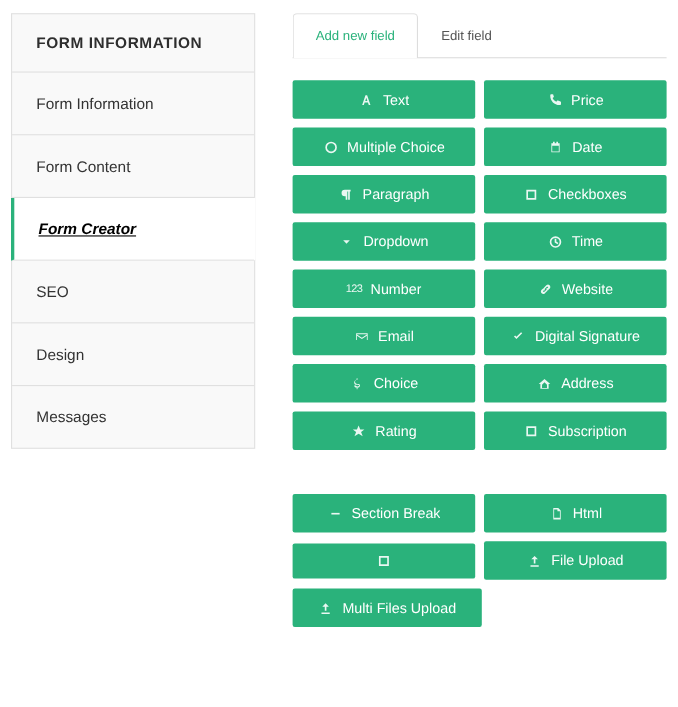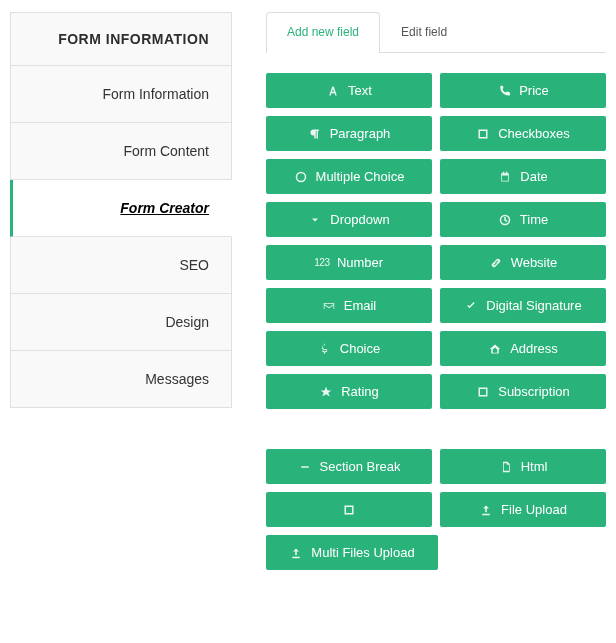--- a/index.html
+++ b/index.html
@@ -10,21 +10,20 @@
       height: 643px;
       display: flex;
       padding: 12px 10px;
       gap: 34px;
     }
     .sidebar {
       width: 222px;
       background: #f9f9f9;
       border: 1px solid #e0e0e0;
       align-self: flex-start;
-      text-align: right;
     }
     .sidebar-header {
       padding: 18px 22px;
       font-weight: 700;
       font-size: 14px;
       letter-spacing: 0.5px;
       color: #2e2e2e;
       border-bottom: 1px solid #e0e0e0;
     }
     .sidebar-item {
@@ -75,20 +74,21 @@
       background: #fff;
     }
     .fields {
       display: flex;
       flex-direction: column;
       gap: 8px;
     }
     .field-row {
       display: flex;
       gap: 8px;
+      align-items: center;
     }
     .field-btn {
       flex: 1;
       background: #2ab27b;
       color: #fff;
       border: none;
       padding: 10px 6px;
       font-size: 13px;
       cursor: pointer;
       display: flex;
@@ -146,50 +146,50 @@
               <path d="M4 1c-.6 0-1 .4-1 1v1c0 6 5 11 11 11h1c.6 0 1-.4 1-1v-2.5c0-.4-.3-.8-.7-.9l-3-1c-.4-.1-.8 0-1 .3l-1 1.2c-2-1-3.5-2.5-4.5-4.5l1.2-1c.3-.2.4-.6.3-1l-1-3C6.3 1.3 5.9 1 5.5 1H4z"></path>
             </svg>
           </span>
           <span class="label">Price</span>
         </button>
       </div>
       <div class="field-row">
         <button class="field-btn">
           <span class="icon">
             <svg viewBox="0 0 16 16">
+              <circle cx="8" cy="8" r="6" fill="none" stroke="currentColor" stroke-width="2"></circle>
+            </svg>
+          </span>
+          <span class="label">Multiple Choice</span>
+        </button>
+        <button class="field-btn">
+          <span class="icon">
+            <svg viewBox="0 0 16 16">
+              <path d="M3 3h10v11H3V3zm1 3v7h8V6H4zM5 1h2v3H5V1zm4 0h2v3H9V1z"></path>
+            </svg>
+          </span>
+          <span class="label">Date</span>
+        </button>
+      </div>
+      <div class="field-row">
+        <button class="field-btn">
+          <span class="icon">
+            <svg viewBox="0 0 16 16">
               <path d="M6 2a4 4 0 100 8h1v4h2V4h1v10h2V4h1V2H6z"></path>
             </svg>
           </span>
           <span class="label">Paragraph</span>
         </button>
         <button class="field-btn">
           <span class="icon">
             <svg viewBox="0 0 16 16">
               <path d="M2 2h12v12H2V2zm2 2v8h8V4H4z"></path>
             </svg>
           </span>
           <span class="label">Checkboxes</span>
-        </button>
-      </div>
-      <div class="field-row">
-        <button class="field-btn">
-          <span class="icon">
-            <svg viewBox="0 0 16 16">
-              <circle cx="8" cy="8" r="6" fill="none" stroke="currentColor" stroke-width="2"></circle>
-            </svg>
-          </span>
-          <span class="label">Multiple Choice</span>
-        </button>
-        <button class="field-btn">
-          <span class="icon">
-            <svg viewBox="0 0 16 16">
-              <path d="M3 3h10v11H3V3zm1 3v7h8V6H4zM5 1h2v3H5V1zm4 0h2v3H9V1z"></path>
-            </svg>
-          </span>
-          <span class="label">Date</span>
         </button>
       </div>
       <div class="field-row">
         <button class="field-btn">
           <span class="icon">
             <svg viewBox="0 0 16 16">
               <path d="M4 6l4 4 4-4H4z"></path>
             </svg>
           </span>
           <span class="label">Dropdown</span>

